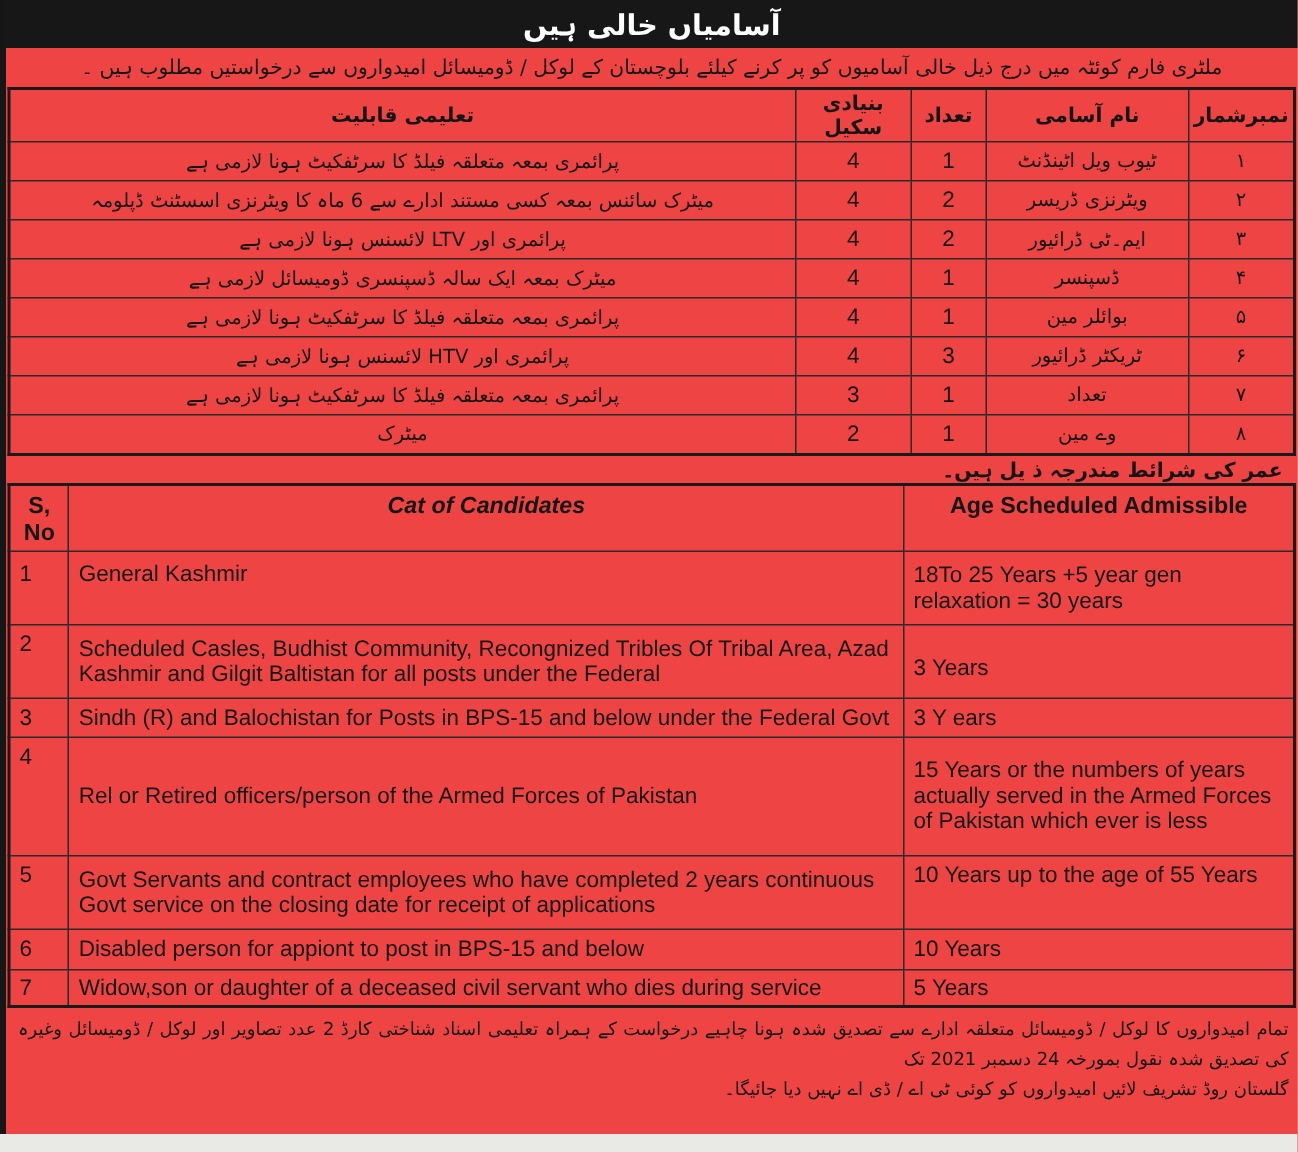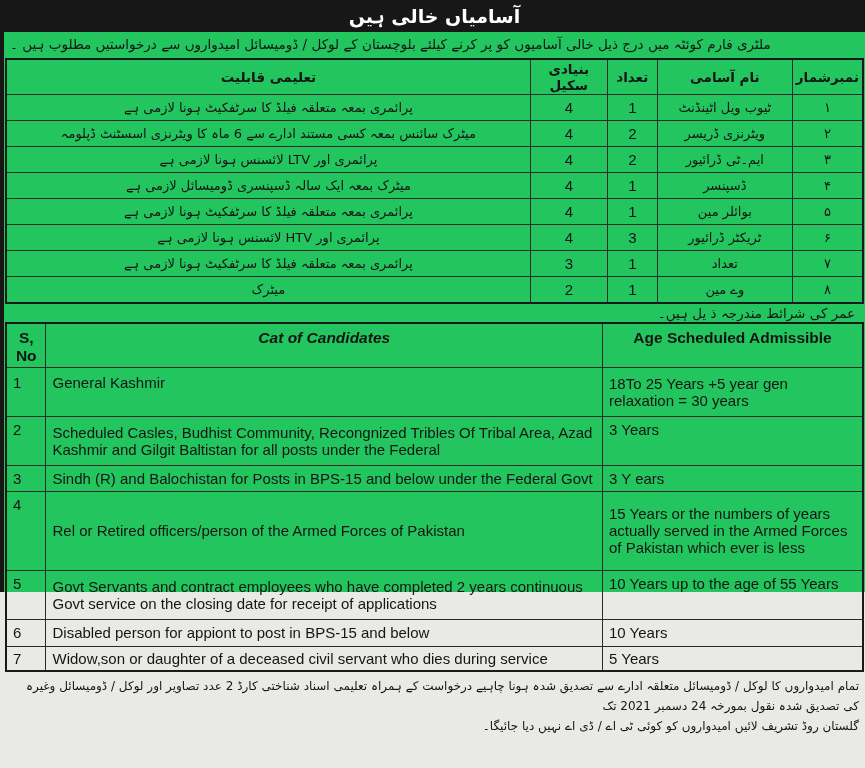--- a/index.html
+++ b/index.html
@@ -5,38 +5,38 @@
   * { margin: 0; padding: 0; box-sizing: border-box; }
   html, body { width: 865px; height: 768px; }
   body {
     background: #e9e9e6;
     font-family: "DejaVu Sans", sans-serif;
     color: #151515;
     position: relative;
     overflow: hidden;
   }
   .page {
-    width: 865px; height: 592px;
-    background: #22c55e;
+    width: 865px; height: 756px;
+    background: #ef4444;
     position: relative;
     border-left: 4px solid #161616;
   }
   
   .title-bar {
     height: 32px;
     background: #171717;
     color: #ffffff;
     display: flex; align-items: center; justify-content: center;
     font-size: 19px; font-weight: bold;
     letter-spacing: 1px;
   }
   
   .intro {
     direction: rtl;
-    text-align: left;
+    text-align: center;
     padding: 4px 6px 2px 6px;
     font-size: 13.5px;
     height: 26px;
     white-space: nowrap;
     overflow: hidden;
   }
   
   table { border-collapse: collapse; }
   .posts-table {
     width: 859px;
@@ -55,21 +55,21 @@
   .posts-table td { height: 26px; }
   .col-serial { width: 57px; }
   .col-name   { width: 135px; }
   .col-count  { width: 50px; }
   .col-scale  { width: 77px; }
   .num-cell { font-family: "Liberation Sans", sans-serif; font-size: 15px; direction: ltr; }
   
   .age-heading {
     direction: rtl;
     text-align: right;
-    font-weight: normal;
+    font-weight: bold;
     font-size: 13.5px;
     padding: 1px 10px 1px 0;
     height: 18px;
   }
   
   .age-table {
     width: 859px;
     margin: 0 1px;
     border: 2.5px solid #1a1a1a;
     font-family: "Liberation Sans", sans-serif;
@@ -90,21 +90,21 @@
   .r-h27 td { height: 27px; }
   .r-h25 td { height: 25px; }
   
   .closing-note {
     direction: rtl;
     padding: 4px 6px 2px 8px;
     font-size: 12px;
     line-height: 20px;
     text-align: justify;
   }
-  .note-line { display: block; text-align: right; }
+  .note-line { display: block; }
 </style>
 </head>
 <body>
 
 <div class="page">
 
   <div class="title-bar">
     <span>آسامیاں خالی ہیں</span>
   </div>
 
@@ -192,21 +192,21 @@
     </thead>
     <tbody>
       <tr class="r-h50">
         <td style="vertical-align:top; padding-top:6px;">1</td>
         <td style="vertical-align:top; padding-top:6px;">General Kashmir</td>
         <td>18To 25 Years +5 year gen relaxation = 30 years</td>
       </tr>
       <tr class="r-h50">
         <td style="vertical-align:top; padding-top:4px;">2</td>
         <td>Scheduled Casles, Budhist Community, Recongnized Tribles Of Tribal Area, Azad Kashmir and Gilgit Baltistan for all posts under the Federal</td>
-        <td style="vertical-align:top; padding-top:4px;">3 Years</td>
+        <td style="vertical-align:top; padding-top:20px;">3 Years</td>
       </tr>
       <tr class="r-h26">
         <td>3</td>
         <td>Sindh (R) and Balochistan for Posts in BPS-15 and below under the Federal Govt</td>
         <td>3 Y ears</td>
       </tr>
       <tr class="r-h80">
         <td style="vertical-align:top; padding-top:4px;">4</td>
         <td>Rel or Retired officers/person of the Armed Forces of Pakistan</td>
         <td>15 Years or the numbers of years actually served in the Armed Forces of Pakistan which ever is less</td>

